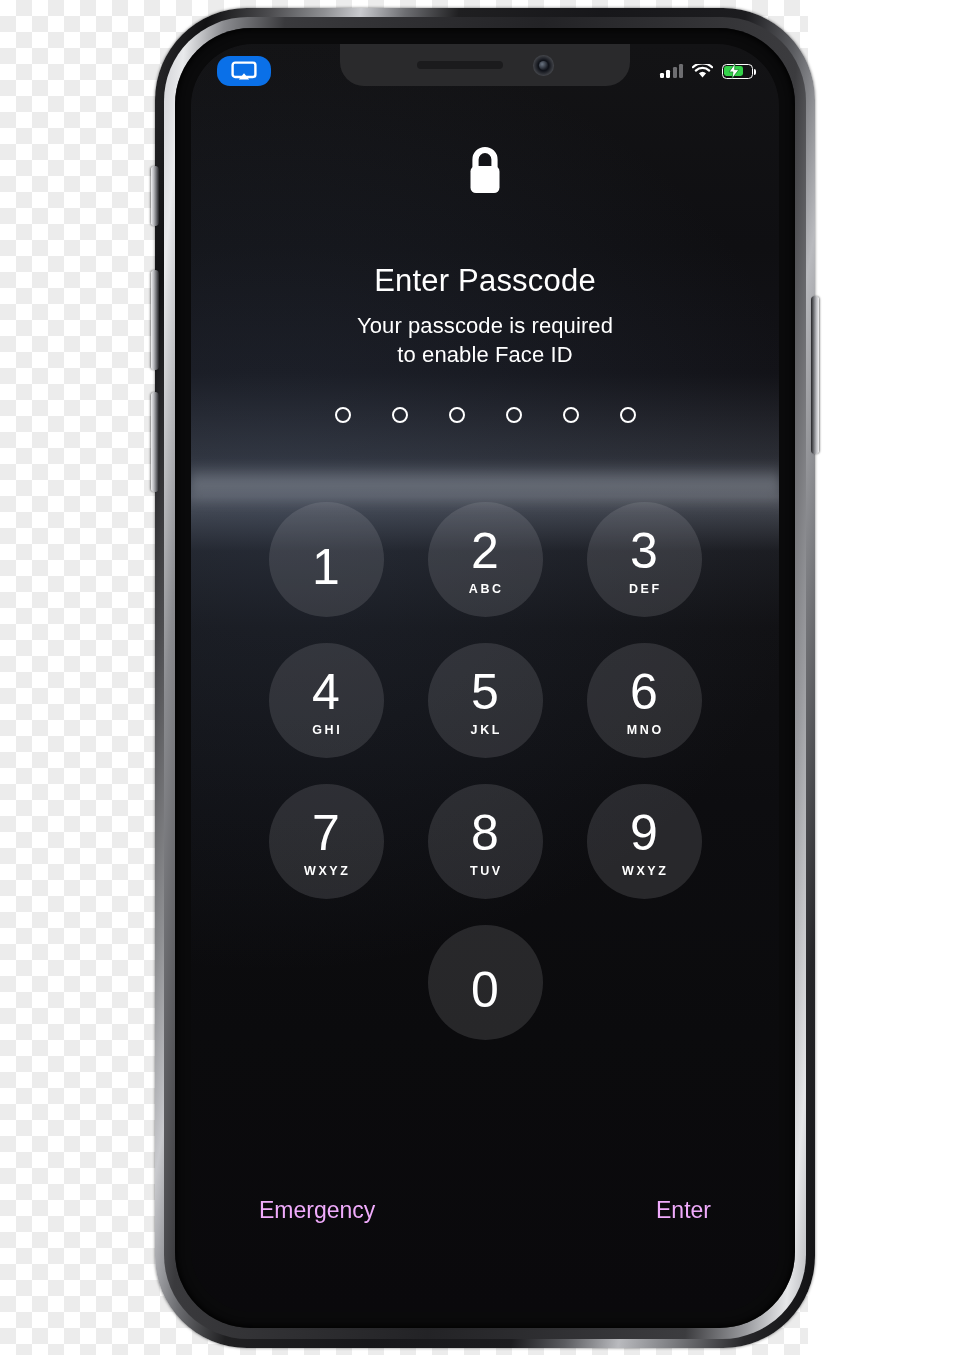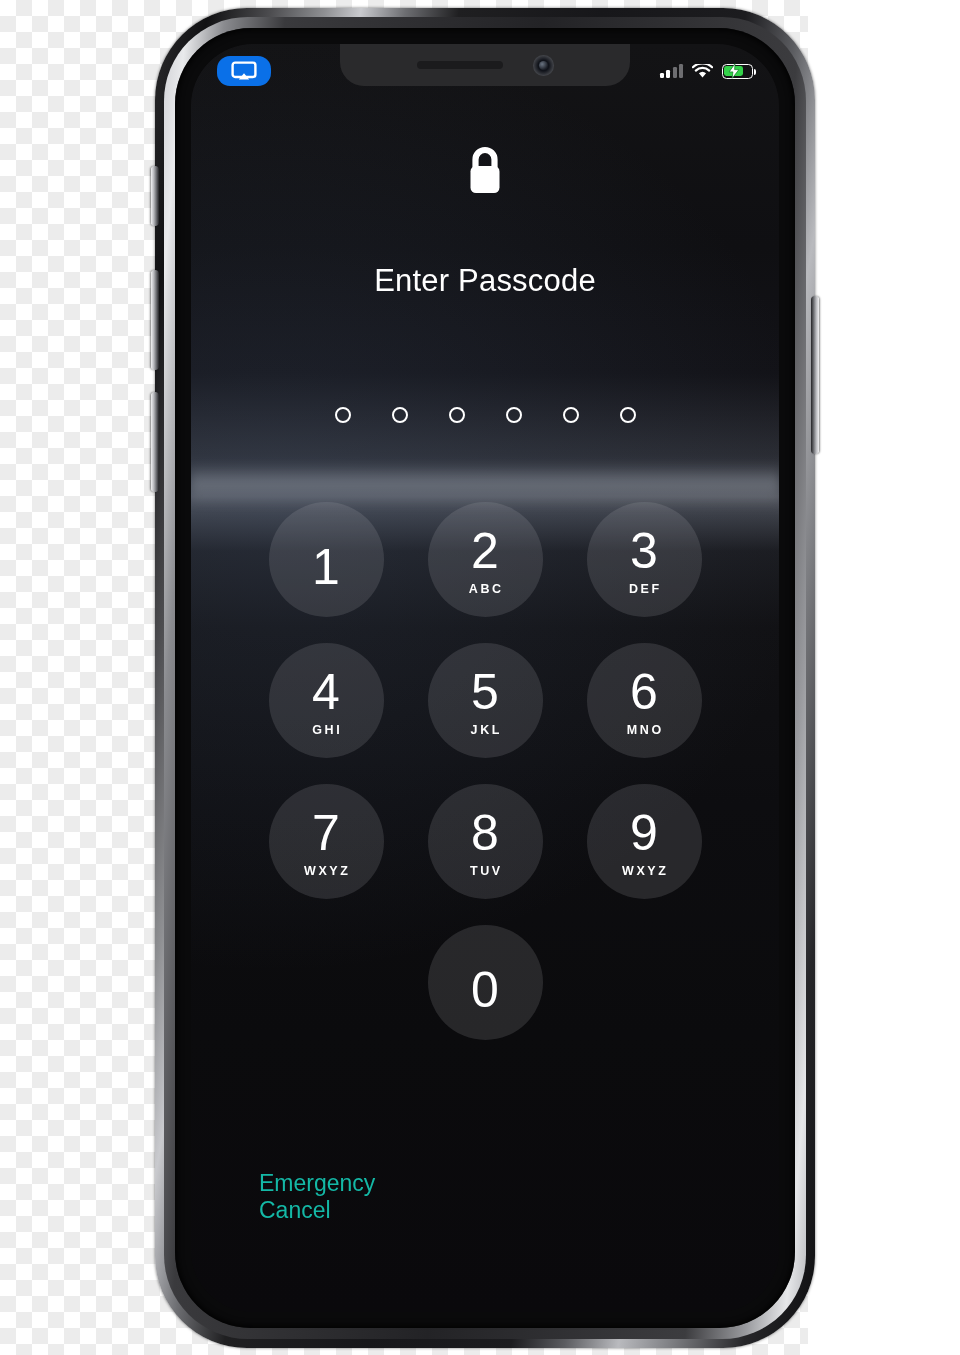--- a/index.html
+++ b/index.html
@@ -294,24 +294,23 @@
   .key.noletters .num { transform: translateY(6px); }
 
   
   #actions {
     position: absolute;
     bottom: 88px; left: 0; right: 0;
     display: flex;
     justify-content: space-between;
     padding: 0 68px;
     box-sizing: border-box;
-    color: #14b8a6;
+    color: #f0abfc;
     font-size: 23px;
     font-weight: 400;
-    flex-direction: column;
   }
 </style>
 </head>
 <body>
 
 <div id="stage">
 
   <div id="phone">
 
     <div class="side-btn side-left" id="btn-mute"></div>
@@ -370,20 +369,22 @@
         <div id="lock-icon">
           <svg width="44" height="56" viewBox="0 0 44 56">
             <path d="M12.5 25 V17.5 a9.5 9.5 0 0 1 19 0 V25" fill="none" stroke="#ffffff" stroke-width="6.2" stroke-linecap="round"></path>
             <rect x="7.5" y="24" width="29" height="27" rx="5.5" ry="5.5" fill="#ffffff"></rect>
           </svg>
         </div>
 
         <div id="title">Enter Passcode</div>
 
         <div id="subtitle">
+          <div>Your passcode is required</div>
+          <div>to enable Face ID</div>
         </div>
 
         <div id="dots">
             <div class="dot"></div>
             <div class="dot"></div>
             <div class="dot"></div>
             <div class="dot"></div>
             <div class="dot"></div>
             <div class="dot"></div>
           </div>
@@ -432,19 +433,19 @@
             </div>
             <div class="keyrow">
               <div class="key noletters">
                 <div class="num">0</div>
               </div>
             </div>
           </div>
 
         <div id="actions">
           <div>Emergency</div>
-          <div>Cancel</div>
+          <div>Enter</div>
         </div>
 
       </div>
     </div>
   </div>
 </div>
 
 </body></html>

